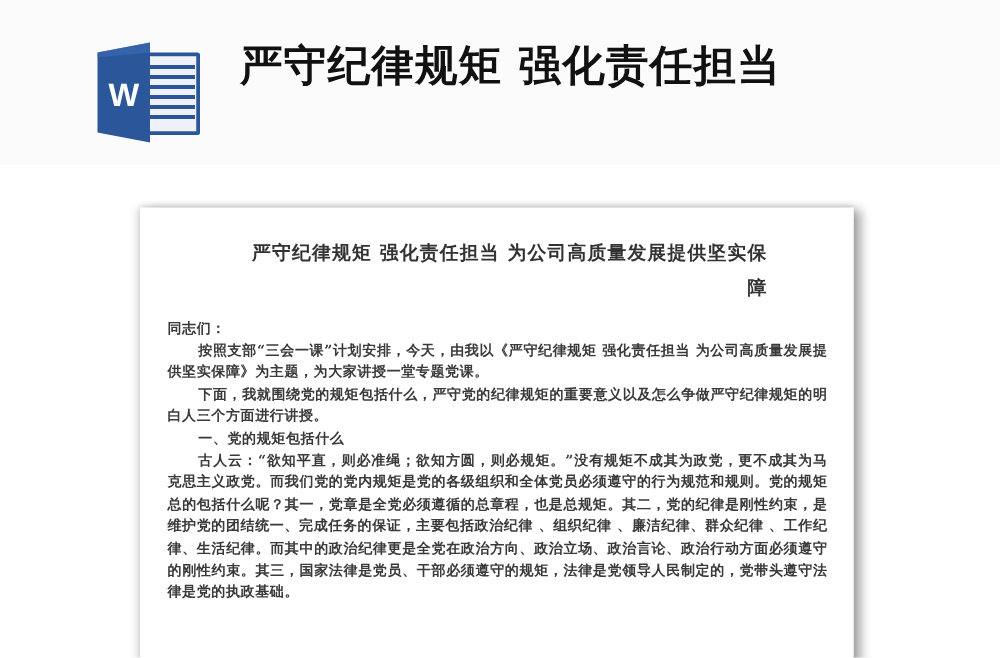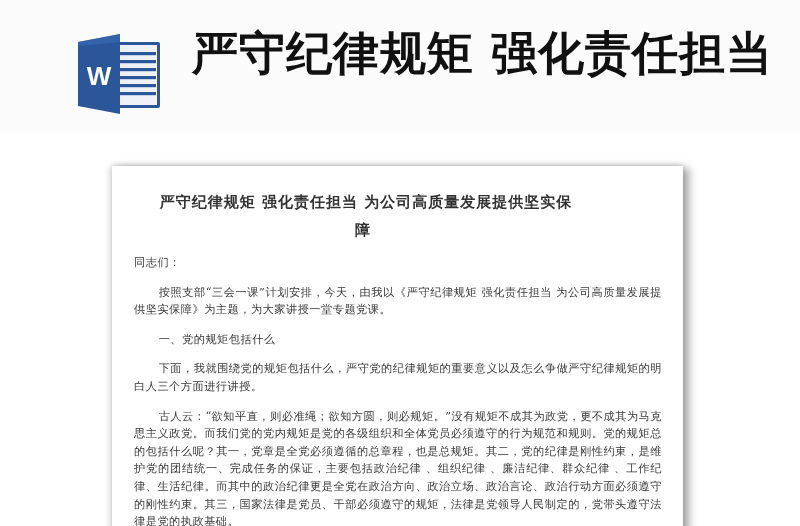--- a/index.html
+++ b/index.html
@@ -11,42 +11,42 @@
   .header-band {
     position: absolute; left: 0; top: 0; width: 800px; height: 132px;
     background: #fbfbfb;
   }
   .word-icon {
     position: absolute; left: 76px; top: 32px; width: 88px; height: 84px;
   }
   .banner-title {
     position: absolute; left: 192px; top: 30px;
     font-family: "DejaVu Sans", sans-serif;
-    font-weight: bold; font-size: 46px; line-height: 46px; color: #111;
+    font-weight: bold; font-size: 34px; line-height: 46px; color: #111;
     letter-spacing: 1px;
   }
   .banner-title div { white-space: nowrap; }
   .page {
     position: absolute; left: 112px; top: 166px; width: 571px; height: 400px;
     background: #fff;
     box-shadow: 6px 2px 8px rgba(0,0,0,0.35), -3px 0 6px rgba(0,0,0,0.12), 0 -2px 4px rgba(0,0,0,0.08);
   }
   .doc-title {
-    position: absolute; left: 0; top: 22px; width: 502px; text-align: center;
+    position: absolute; left: 0; top: 22px; width: 502px; text-align: right;
     font-family: "DejaVu Serif", serif; font-size: 15px; line-height: 28px;
     color: #333; font-weight: bold; letter-spacing: 1px;
   }
   .doc-title .t1 { padding-left: 6px; }
   .doc-body {
     position: absolute; left: 22px; top: 88px; width: 528px;
     font-family: "DejaVu Serif", serif; font-size: 11.2px; line-height: 17.6px;
     color: #3a3a3a; text-align: justify; letter-spacing: 0.5px;
   }
-  .doc-body p { margin: 0; }
-  .doc-body .indent { text-indent: 2.2em; margin-top: 12px; }
+  .doc-body p { margin: 0; font-weight: bold; }
+  .doc-body .indent { text-indent: 2.2em; }
 </style>
 </head>
 <body>
 
 <div class="header-band"></div>
 
 <div class="word-icon">
   <svg width="88" height="84" viewBox="0 0 88 84">
     <rect x="34" y="10" width="50" height="66" rx="2" fill="#2b579a"></rect>
     <rect x="37" y="13" width="44" height="60" fill="#eef2f8"></rect>
@@ -69,17 +69,17 @@
 </div>
 
 <div class="page">
   <div class="doc-title">
     <div class="t1">严守纪律规矩  强化责任担当  为公司高质量发展提供坚实保</div>
     <div>障</div>
   </div>
   <div class="doc-body">
     <p>同志们：</p>
     <p class="indent">按照支部“三会一课”计划安排，今天，由我以《严守纪律规矩 强化责任担当 为公司高质量发展提供坚实保障》为主题，为大家讲授一堂专题党课。</p>
+    <p class="indent">下面，我就围绕党的规矩包括什么，严守党的纪律规矩的重要意义以及怎么争做严守纪律规矩的明白人三个方面进行讲授。</p>
     <p class="indent">一、党的规矩包括什么</p>
-    <p class="indent">下面，我就围绕党的规矩包括什么，严守党的纪律规矩的重要意义以及怎么争做严守纪律规矩的明白人三个方面进行讲授。</p>
     <p class="indent">古人云：“欲知平直，则必准绳；欲知方圆，则必规矩。”没有规矩不成其为政党，更不成其为马克思主义政党。而我们党的党内规矩是党的各级组织和全体党员必须遵守的行为规范和规则。党的规矩总的包括什么呢？其一，党章是全党必须遵循的总章程，也是总规矩。其二，党的纪律是刚性约束，是维护党的团结统一、完成任务的保证，主要包括政治纪律 、组织纪律 、廉洁纪律、群众纪律 、工作纪律、生活纪律。而其中的政治纪律更是全党在政治方向、政治立场、政治言论、政治行动方面必须遵守的刚性约束。其三，国家法律是党员、干部必须遵守的规矩，法律是党领导人民制定的，党带头遵守法律是党的执政基础。</p>
   </div>
 </div>
 
 </body></html>

